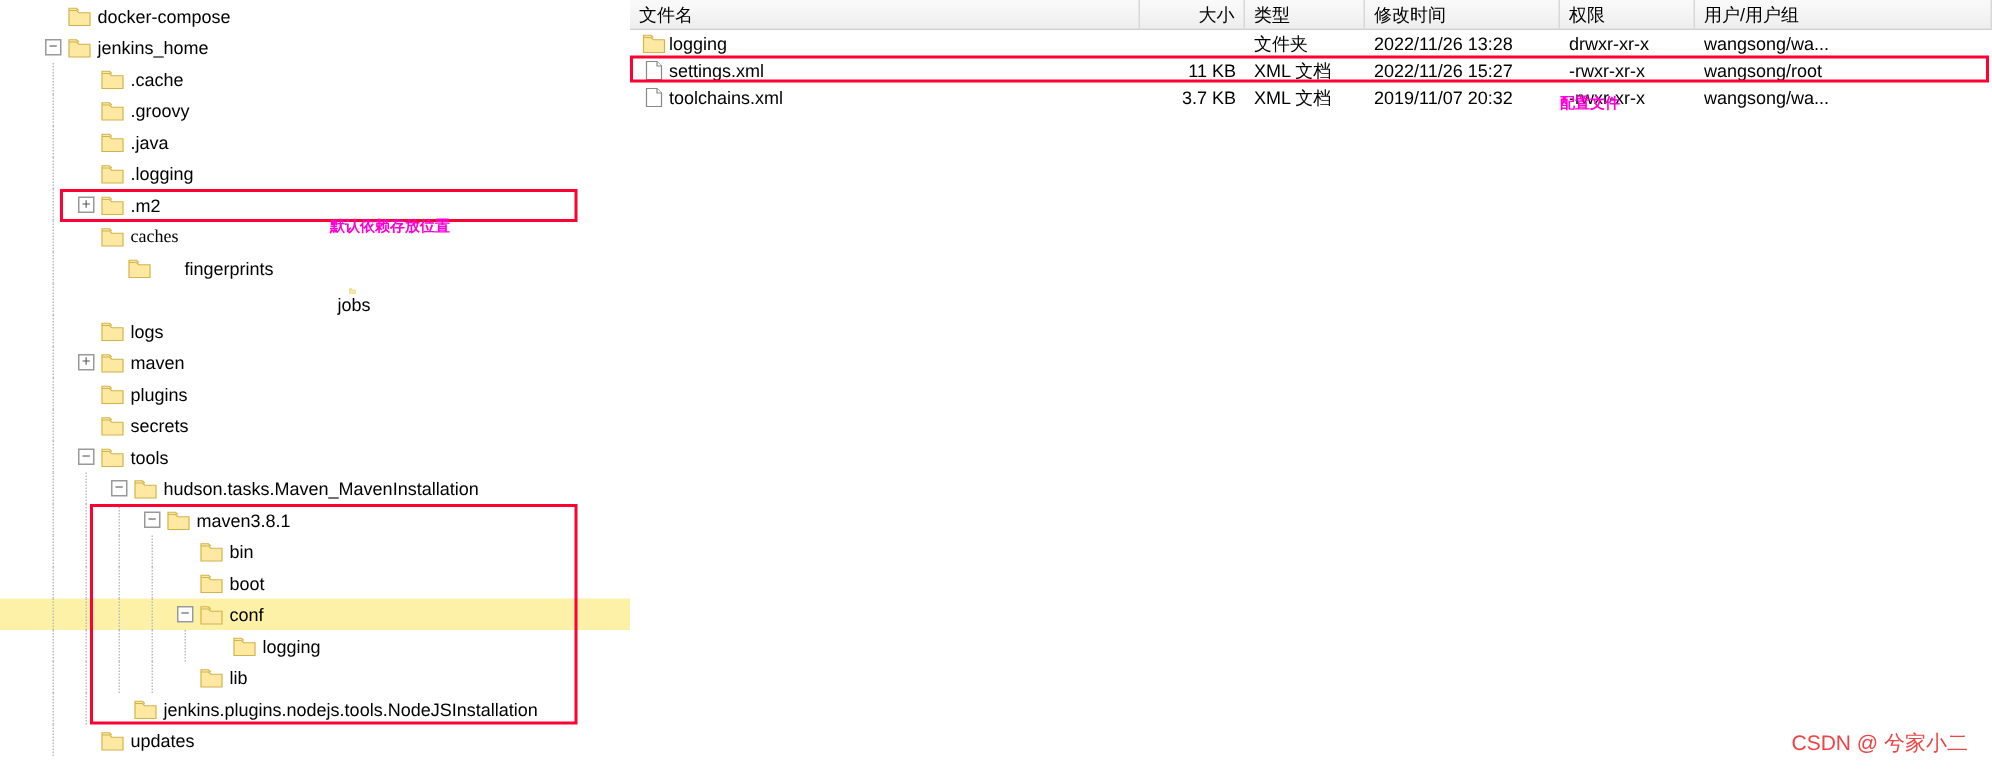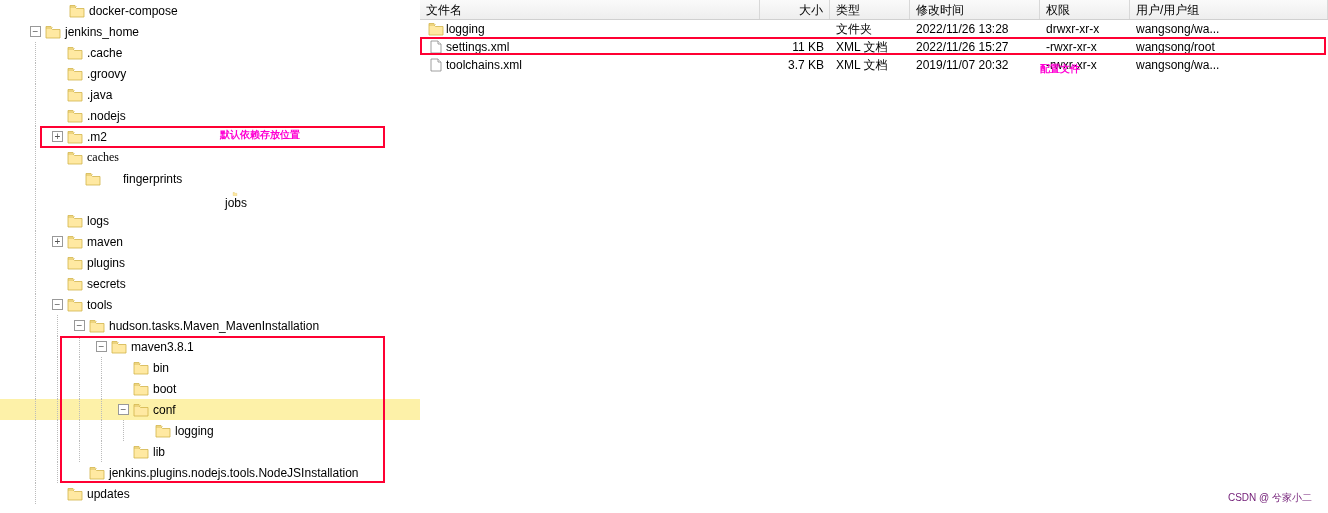--- a/index.html
+++ b/index.html
@@ -113,37 +113,37 @@
       color: #ff00d4;
       font-weight: bold;
       font-size: 10px;
       pointer-events: none;
       z-index: 60;
     }
     .watermark {
       position: absolute;
       bottom: 8px;
       right: 16px;
-      color: #701a75;
-      font-size: 10px;
+      color: #ef4444;
+      font-size: 14px;
       pointer-events: none;
     }
     .dotted {
       border-left: 1px dotted #bbb;
       position: absolute;
       top: 0;
       bottom: 0;
     }
   </style>
 </head>
 <body>
 
 <div class="container">
   <div class="tree-panel" id="tree-panel">
-  <div class="tree-row" style="padding-left: 30px; margin-left: 24px;">
+  <div class="tree-row" style="padding-left: 30px;">
         <span class="expander blank"></span>
         <svg class="folder-icon" viewBox="0 0 16 14">
           <path class="folder-svg" d="M1 3 h5 l1.5 1.5 H15 V13 H1 Z M1 3 V1.5 H6 L7.5 3"></path>
         </svg>
         <span class="tree-label">docker-compose</span>
       </div>
       <div class="tree-row" style="padding-left: 30px;">
         <span class="expander">−</span>
         <svg class="folder-icon" viewBox="0 0 16 14">
           <path class="folder-svg" d="M1 3 h5 l1.5 1.5 H15 V13 H1 Z M1 3 V1.5 H6 L7.5 3"></path>
@@ -173,21 +173,21 @@
           <path class="folder-svg" d="M1 3 h5 l1.5 1.5 H15 V13 H1 Z M1 3 V1.5 H6 L7.5 3"></path>
         </svg>
         <span class="tree-label">.java</span>
       </div>
       <div class="tree-row" style="padding-left: 52px;">
         <span class="dotted" style="left:35px"></span>
         <span class="expander blank"></span>
         <svg class="folder-icon" viewBox="0 0 16 14">
           <path class="folder-svg" d="M1 3 h5 l1.5 1.5 H15 V13 H1 Z M1 3 V1.5 H6 L7.5 3"></path>
         </svg>
-        <span class="tree-label">.nodejs</span>
+        <span class="tree-label">.logging</span>
       </div>
       <div class="tree-row" style="padding-left: 52px;">
         <span class="dotted" style="left:35px"></span>
         <span class="expander">+</span>
         <svg class="folder-icon" viewBox="0 0 16 14">
           <path class="folder-svg" d="M1 3 h5 l1.5 1.5 H15 V13 H1 Z M1 3 V1.5 H6 L7.5 3"></path>
         </svg>
         <span class="tree-label">.m2</span>
       </div>
       <div class="tree-row" style="padding-left: 52px; font-family: Liberation Serif, serif;">
@@ -391,17 +391,17 @@
           <div class="col col-owner">wangsong/wa...</div>
         </div>
       </div>
 
     <div class="hl-red" style="left:0; right:2px; top:37px; height:18px;"></div>
     <div class="annot" style="left:620px; top:62px;">配置文件</div>
   </div>
 </div>
 
 <div class="hl-red" style="left:40px; width:345px; top:126px; height:22px;"></div>
-<div class="annot" style="left:220px; top:128px;">默认依赖存放位置</div>
+<div class="annot" style="left:220px; top:144px;">默认依赖存放位置</div>
 
 <div class="hl-red" style="left:60px; width:325px; top:336px; height:147px;"></div>
 
 <div class="watermark">CSDN @ 兮家小二</div>
 
 </body></html>

